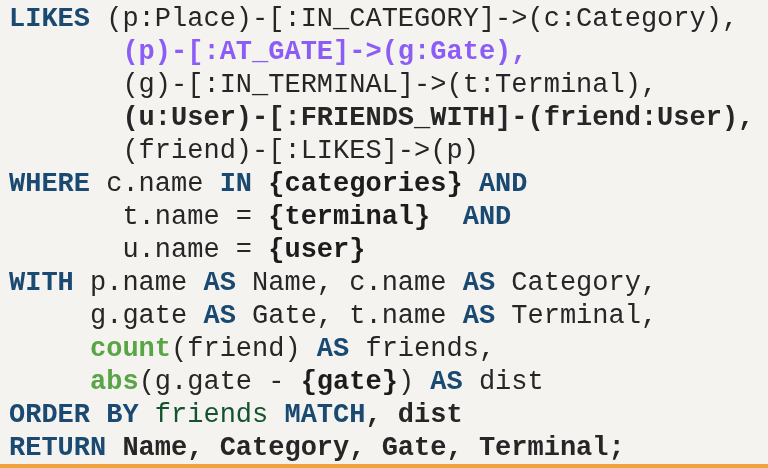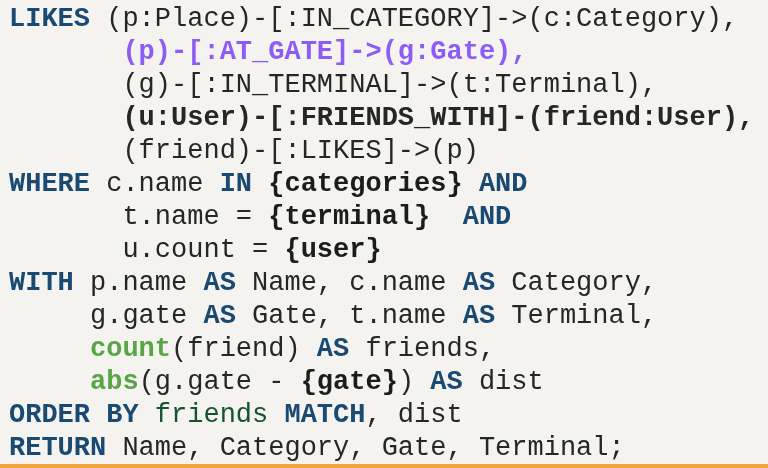--- a/index.html
+++ b/index.html
@@ -41,22 +41,22 @@
 
 <div class="slide" style="background: rgb(244, 243, 240);">
   <div class="code">
       <div class="code-line"><span class="tok-kw" style="color: rgb(26, 73, 113); font-weight: 700;">LIKES</span><span class="tok-plain" style="color: rgb(38, 38, 38); font-weight: 400;"> (p:Place)-[:IN_CATEGORY]-&gt;(c:Category),</span></div>
       <div class="code-line"><span class="tok-plain" style="color: #8b5cf6; font-weight: 700;">       (p)-[:AT_GATE]-&gt;(g:Gate),</span></div>
       <div class="code-line"><span class="tok-plain" style="color: rgb(38, 38, 38); font-weight: 400;">       (g)-[:IN_TERMINAL]-&gt;(t:Terminal),</span></div>
       <div class="code-line"><span class="tok-plain" style="color: rgb(38, 38, 38); font-weight: 700;">       (u:User)-[:FRIENDS_WITH]-(friend:User),</span></div>
       <div class="code-line"><span class="tok-plain" style="color: rgb(38, 38, 38); font-weight: 400;">       (friend)-[:LIKES]-&gt;(p)</span></div>
       <div class="code-line"><span class="tok-kw" style="color: rgb(26, 73, 113); font-weight: 700;">WHERE</span><span class="tok-plain" style="color: rgb(38, 38, 38); font-weight: 400;"> c.name </span><span class="tok-kw" style="color: rgb(26, 73, 113); font-weight: 700;">IN</span><span class="tok-plain" style="color: rgb(38, 38, 38); font-weight: 400;"> </span><span class="tok-param" style="color: rgb(28, 28, 28); font-weight: 700;">{categories}</span><span class="tok-plain" style="color: rgb(38, 38, 38); font-weight: 400;"> </span><span class="tok-kw" style="color: rgb(26, 73, 113); font-weight: 700;">AND</span></div>
       <div class="code-line"><span class="tok-plain" style="color: rgb(38, 38, 38); font-weight: 400; margin-top: 28px;">       t.name = </span><span class="tok-param" style="color: rgb(28, 28, 28); font-weight: 700;">{terminal}</span><span class="tok-plain" style="color: rgb(38, 38, 38); font-weight: 400;">  </span><span class="tok-kw" style="color: rgb(26, 73, 113); font-weight: 700;">AND</span></div>
-      <div class="code-line"><span class="tok-plain" style="color: rgb(38, 38, 38); font-weight: 400;">       u.count = </span><span class="tok-param" style="color: rgb(28, 28, 28); font-weight: 700;">{user}</span></div>
+      <div class="code-line"><span class="tok-plain" style="color: rgb(38, 38, 38); font-weight: 400;">       u.name = </span><span class="tok-param" style="color: rgb(28, 28, 28); font-weight: 700;">{user}</span></div>
       <div class="code-line"><span class="tok-kw" style="color: rgb(26, 73, 113); font-weight: 700;">WITH</span><span class="tok-plain" style="color: rgb(38, 38, 38); font-weight: 400;"> p.name </span><span class="tok-kw" style="color: rgb(26, 73, 113); font-weight: 700;">AS</span><span class="tok-plain" style="color: rgb(38, 38, 38); font-weight: 400;"> Name, c.name </span><span class="tok-kw" style="color: rgb(26, 73, 113); font-weight: 700;">AS</span><span class="tok-plain" style="color: rgb(38, 38, 38); font-weight: 400;"> Category,</span></div>
       <div class="code-line"><span class="tok-plain" style="color: rgb(38, 38, 38); font-weight: 400;">     g.gate </span><span class="tok-kw" style="color: rgb(26, 73, 113); font-weight: 700;">AS</span><span class="tok-plain" style="color: rgb(38, 38, 38); font-weight: 400;"> Gate, t.name </span><span class="tok-kw" style="color: rgb(26, 73, 113); font-weight: 700;">AS</span><span class="tok-plain" style="color: rgb(38, 38, 38); font-weight: 400;"> Terminal,</span></div>
       <div class="code-line"><span class="tok-plain" style="color: rgb(38, 38, 38); font-weight: 400;">     </span><span class="tok-fn" style="color: rgb(88, 165, 70); font-weight: 700;">count</span><span class="tok-plain" style="color: rgb(38, 38, 38); font-weight: 400;">(friend) </span><span class="tok-kw" style="color: rgb(26, 73, 113); font-weight: 700;">AS</span><span class="tok-plain" style="color: rgb(38, 38, 38); font-weight: 400;"> friends,</span></div>
       <div class="code-line"><span class="tok-plain" style="color: rgb(38, 38, 38); font-weight: 400;">     </span><span class="tok-fn" style="color: rgb(88, 165, 70); font-weight: 700;">abs</span><span class="tok-plain" style="color: rgb(38, 38, 38); font-weight: 400;">(g.gate - </span><span class="tok-param" style="color: rgb(28, 28, 28); font-weight: 700;">{gate}</span><span class="tok-plain" style="color: rgb(38, 38, 38); font-weight: 400;">) </span><span class="tok-kw" style="color: rgb(26, 73, 113); font-weight: 700;">AS</span><span class="tok-plain" style="color: rgb(38, 38, 38); font-weight: 400;"> dist</span></div>
-      <div class="code-line"><span class="tok-kw" style="color: rgb(26, 73, 113); font-weight: 700;">ORDER BY</span><span class="tok-plain" style="color: #14532d; font-weight: 400;"> friends </span><span class="tok-kw" style="color: rgb(26, 73, 113); font-weight: 700;">MATCH</span><span class="tok-plain" style="color: rgb(38, 38, 38); font-weight: 400;">, dist</span></div>
-      <div class="code-line"><span class="tok-kw" style="color: rgb(26, 73, 113); font-weight: 700;">RETURN</span><span class="tok-plain" style="color: rgb(38, 38, 38); font-weight: 400; margin-top: 32px;"> Name, Category, Gate, Terminal;</span></div>
+      <div class="code-line"><span class="tok-kw" style="color: rgb(26, 73, 113); font-weight: 700;">ORDER BY</span><span class="tok-plain" style="color: #14532d; font-weight: 400;"> friends </span><span class="tok-kw" style="color: rgb(26, 73, 113); font-weight: 700;">MATCH</span><span class="tok-plain" style="color: rgb(38, 38, 38); font-weight: 700;">, dist</span></div>
+      <div class="code-line"><span class="tok-kw" style="color: rgb(26, 73, 113); font-weight: 700;">RETURN</span><span class="tok-plain" style="color: rgb(38, 38, 38); font-weight: 700; margin-top: 32px;"> Name, Category, Gate, Terminal;</span></div>
     </div>
   <div class="accent-bar" style="background: rgb(240, 162, 59);"></div>
 </div>
 
 </body></html>

